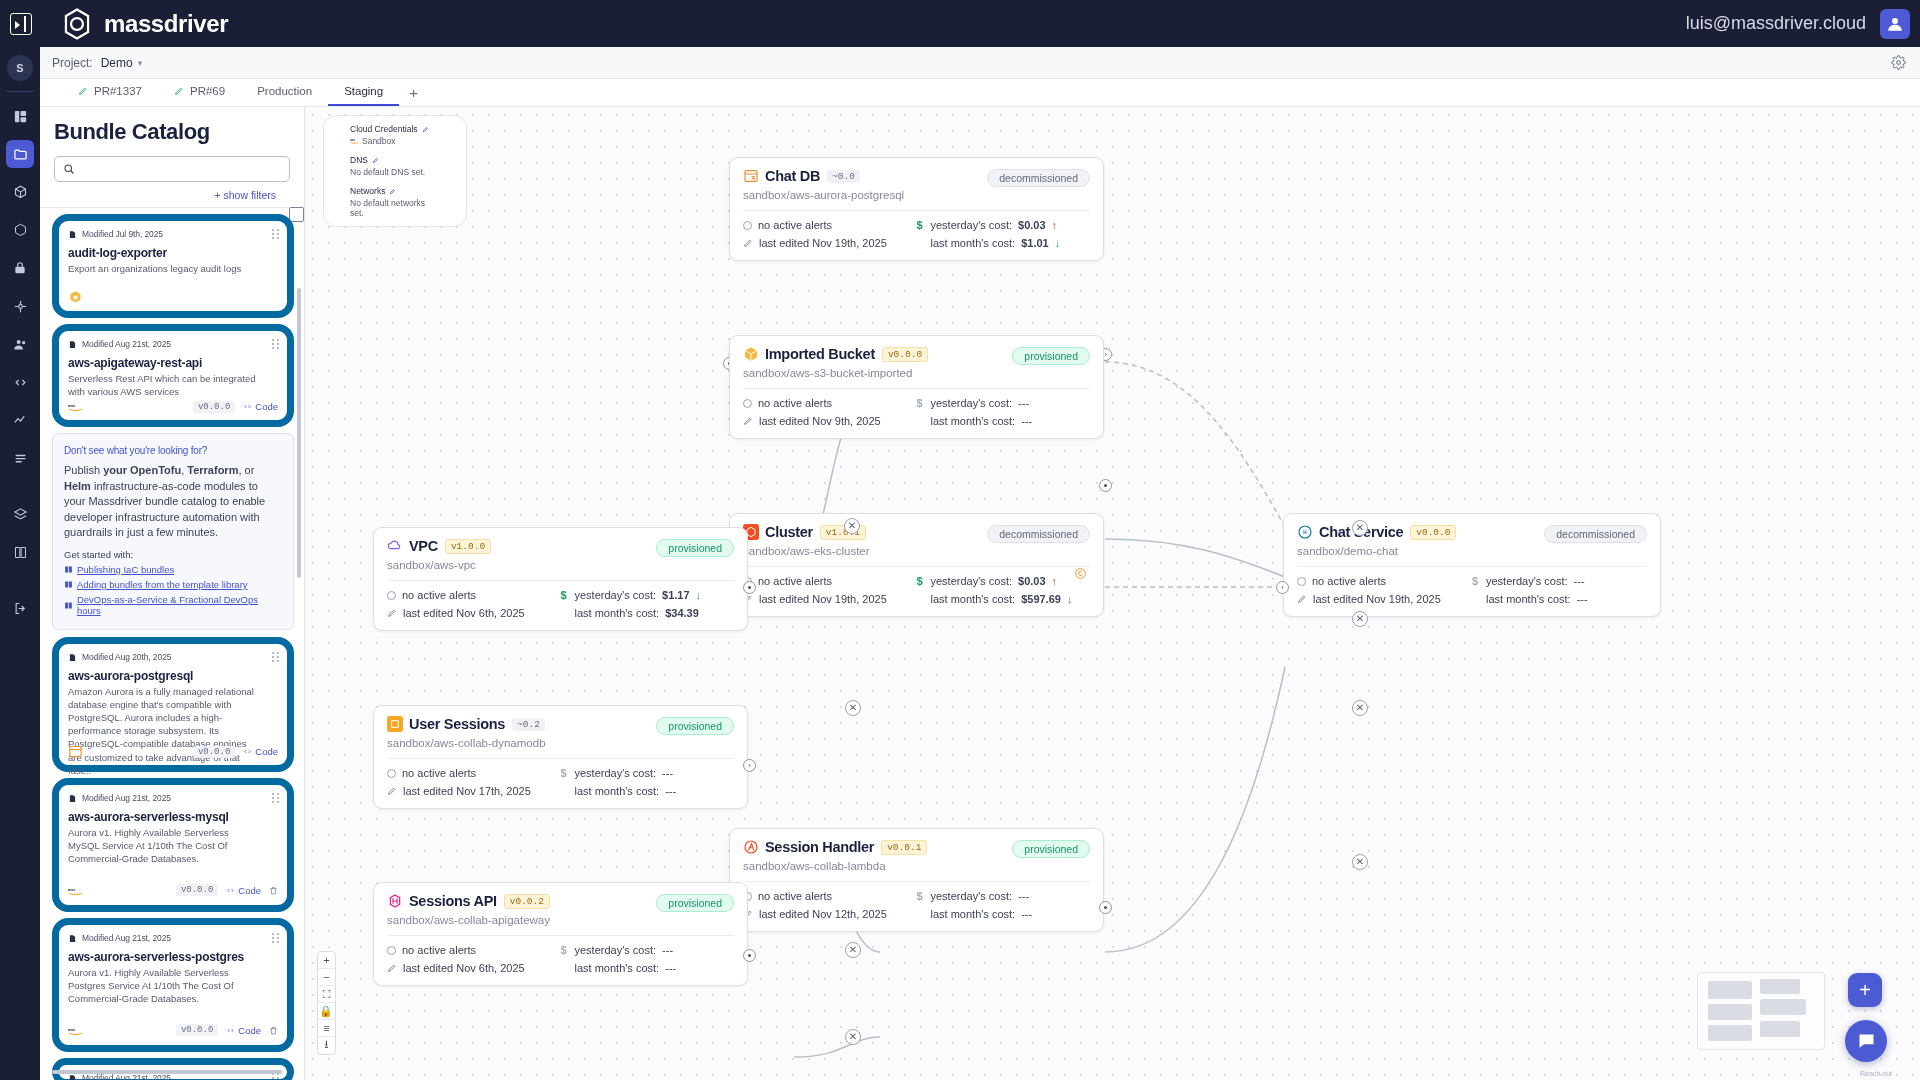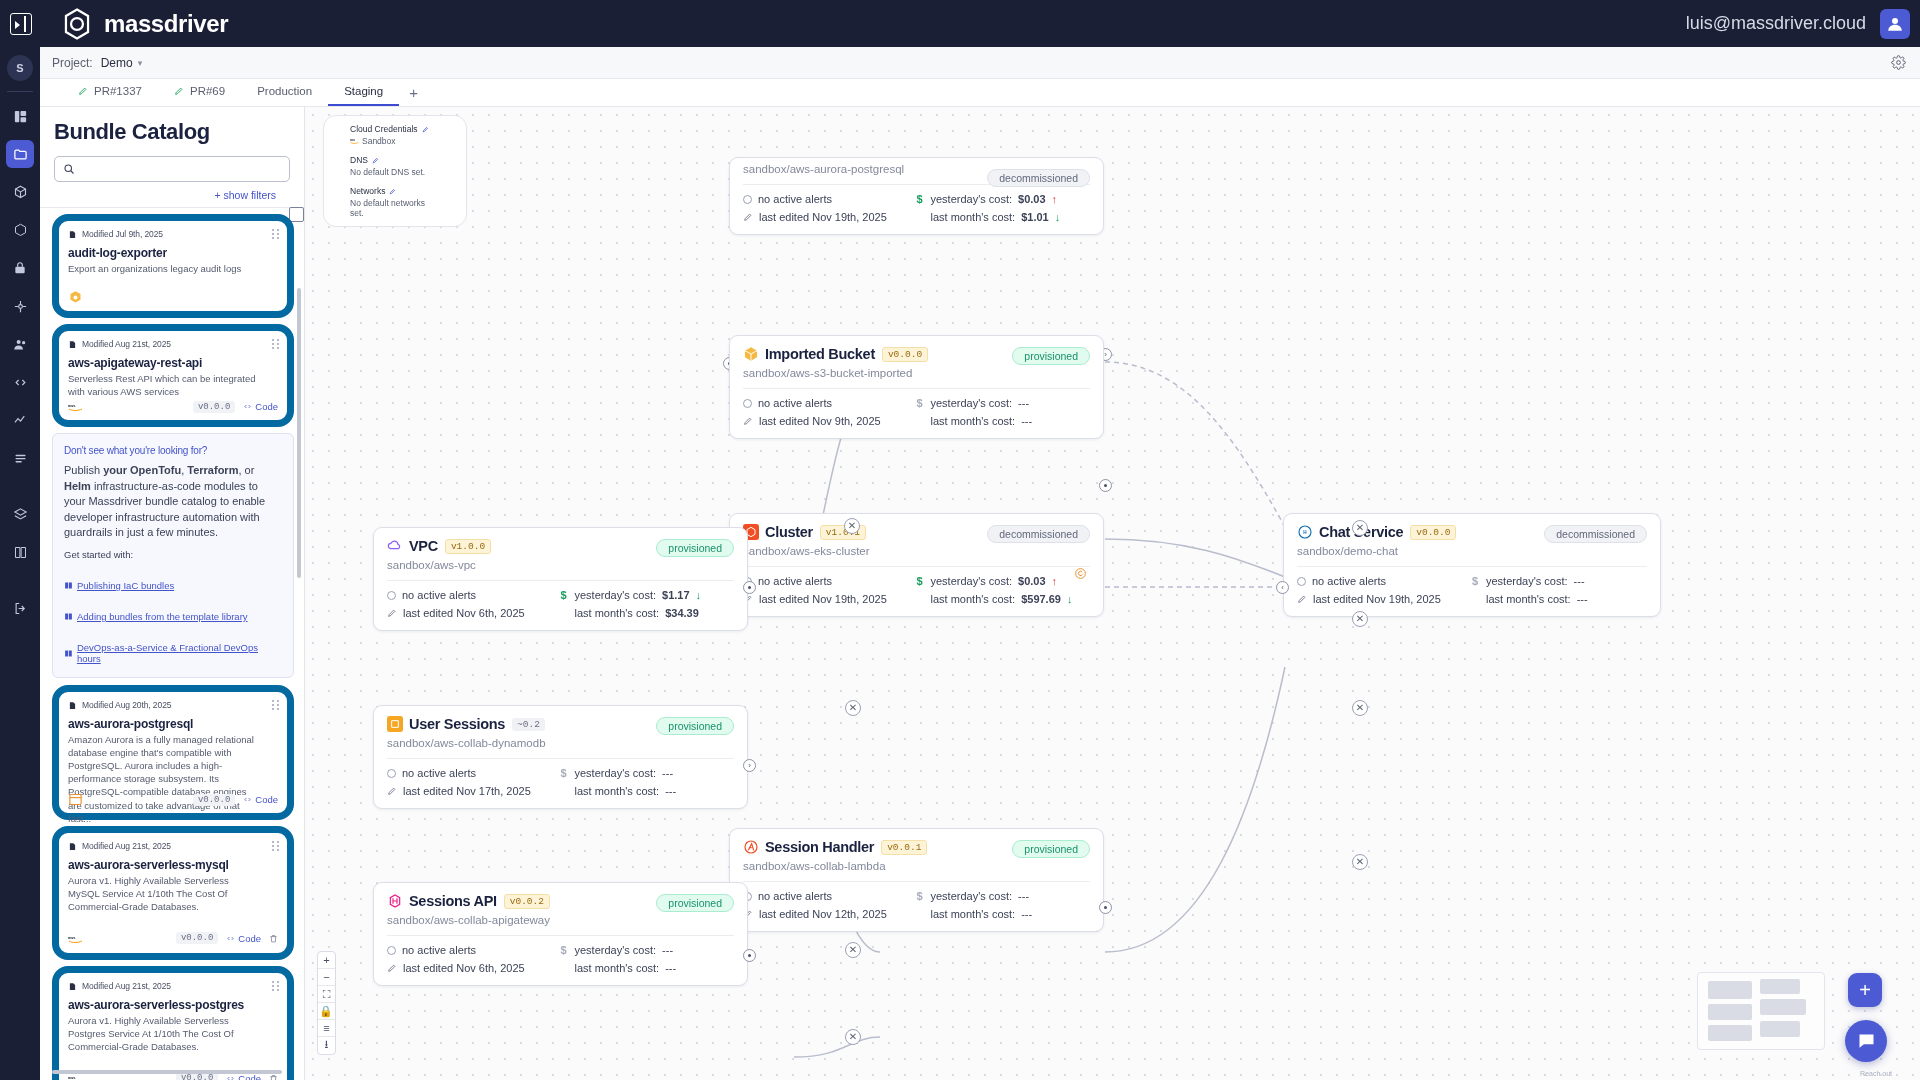--- a/index.html
+++ b/index.html
@@ -134,21 +134,21 @@
 
   .promo {
     border: 1px solid #dde1f2; border-radius: 6px; background: #f6f8fe;
     padding: 11px 11px 13px 11px; margin-bottom: 7px;
   }
   .promo-title { font-size: 10px; color: #4353c9; font-weight: 400; letter-spacing: -0.2px; }
   .promo-body { font-size: 11px; color: #3c4257; line-height: 1.42; margin-top: 7px; }
   .promo-body b { font-weight: 700; }
   .promo-get { font-size: 9.5px; color: #3c4257; margin-top: 8px; }
   .promo-link {
-    font-size: 9.5px; color: #4353c9; text-decoration: underline; margin-top: 20px;
+    font-size: 9.5px; color: #4353c9; text-decoration: underline; margin-top: 4px;
     display: flex; align-items: center; gap: 4px; cursor: pointer;
   }
   .sb-scroll {
     position: absolute; right: 3px; top: 80px; width: 4px; height: 290px;
     background: #c3c7d4; border-radius: 3px;
   }
   .sb-hscroll {
     position: absolute; left: 12px; bottom: 6px; width: 230px; height: 4px;
     background: #c3c7d4; border-radius: 3px;
   }
@@ -694,20 +694,28 @@
               <path d="M4 20l4-1 11-11-3-3L5 16z"></path>
             </svg>
         </div>
         <div class="ip-sub">
           <span>No default networks set.</span>
         </div>
       </div>
     </div>
 
     <div class="node" style="left:424px;top:50px;width:375px">
+      <div class="node-head">
+        <svg class="node-icon" viewBox="0 0 24 24" fill="none" stroke="#e8912d" stroke-width="1.8">
+            <rect x="3" y="4" width="18" height="16" rx="2"></rect>
+            <path d="M3 9h18M13 13h5M13 16h5"></path>
+          </svg>
+        <span class="node-title">Chat DB</span>
+        <span class="node-ver ver-gray">~0.0</span>
+      </div>
       <span class="badge badge-dec">decommissioned</span>
       <div class="node-path">sandbox/aws-aurora-postgresql</div>
       <div class="node-rule"></div>
       <div class="node-stats">
         <div class="srow">
           <span class="scell-l">
               <i class="dot-ring"></i>
               <span>no active alerts</span>
             </span>
           <span class="scell-r">

